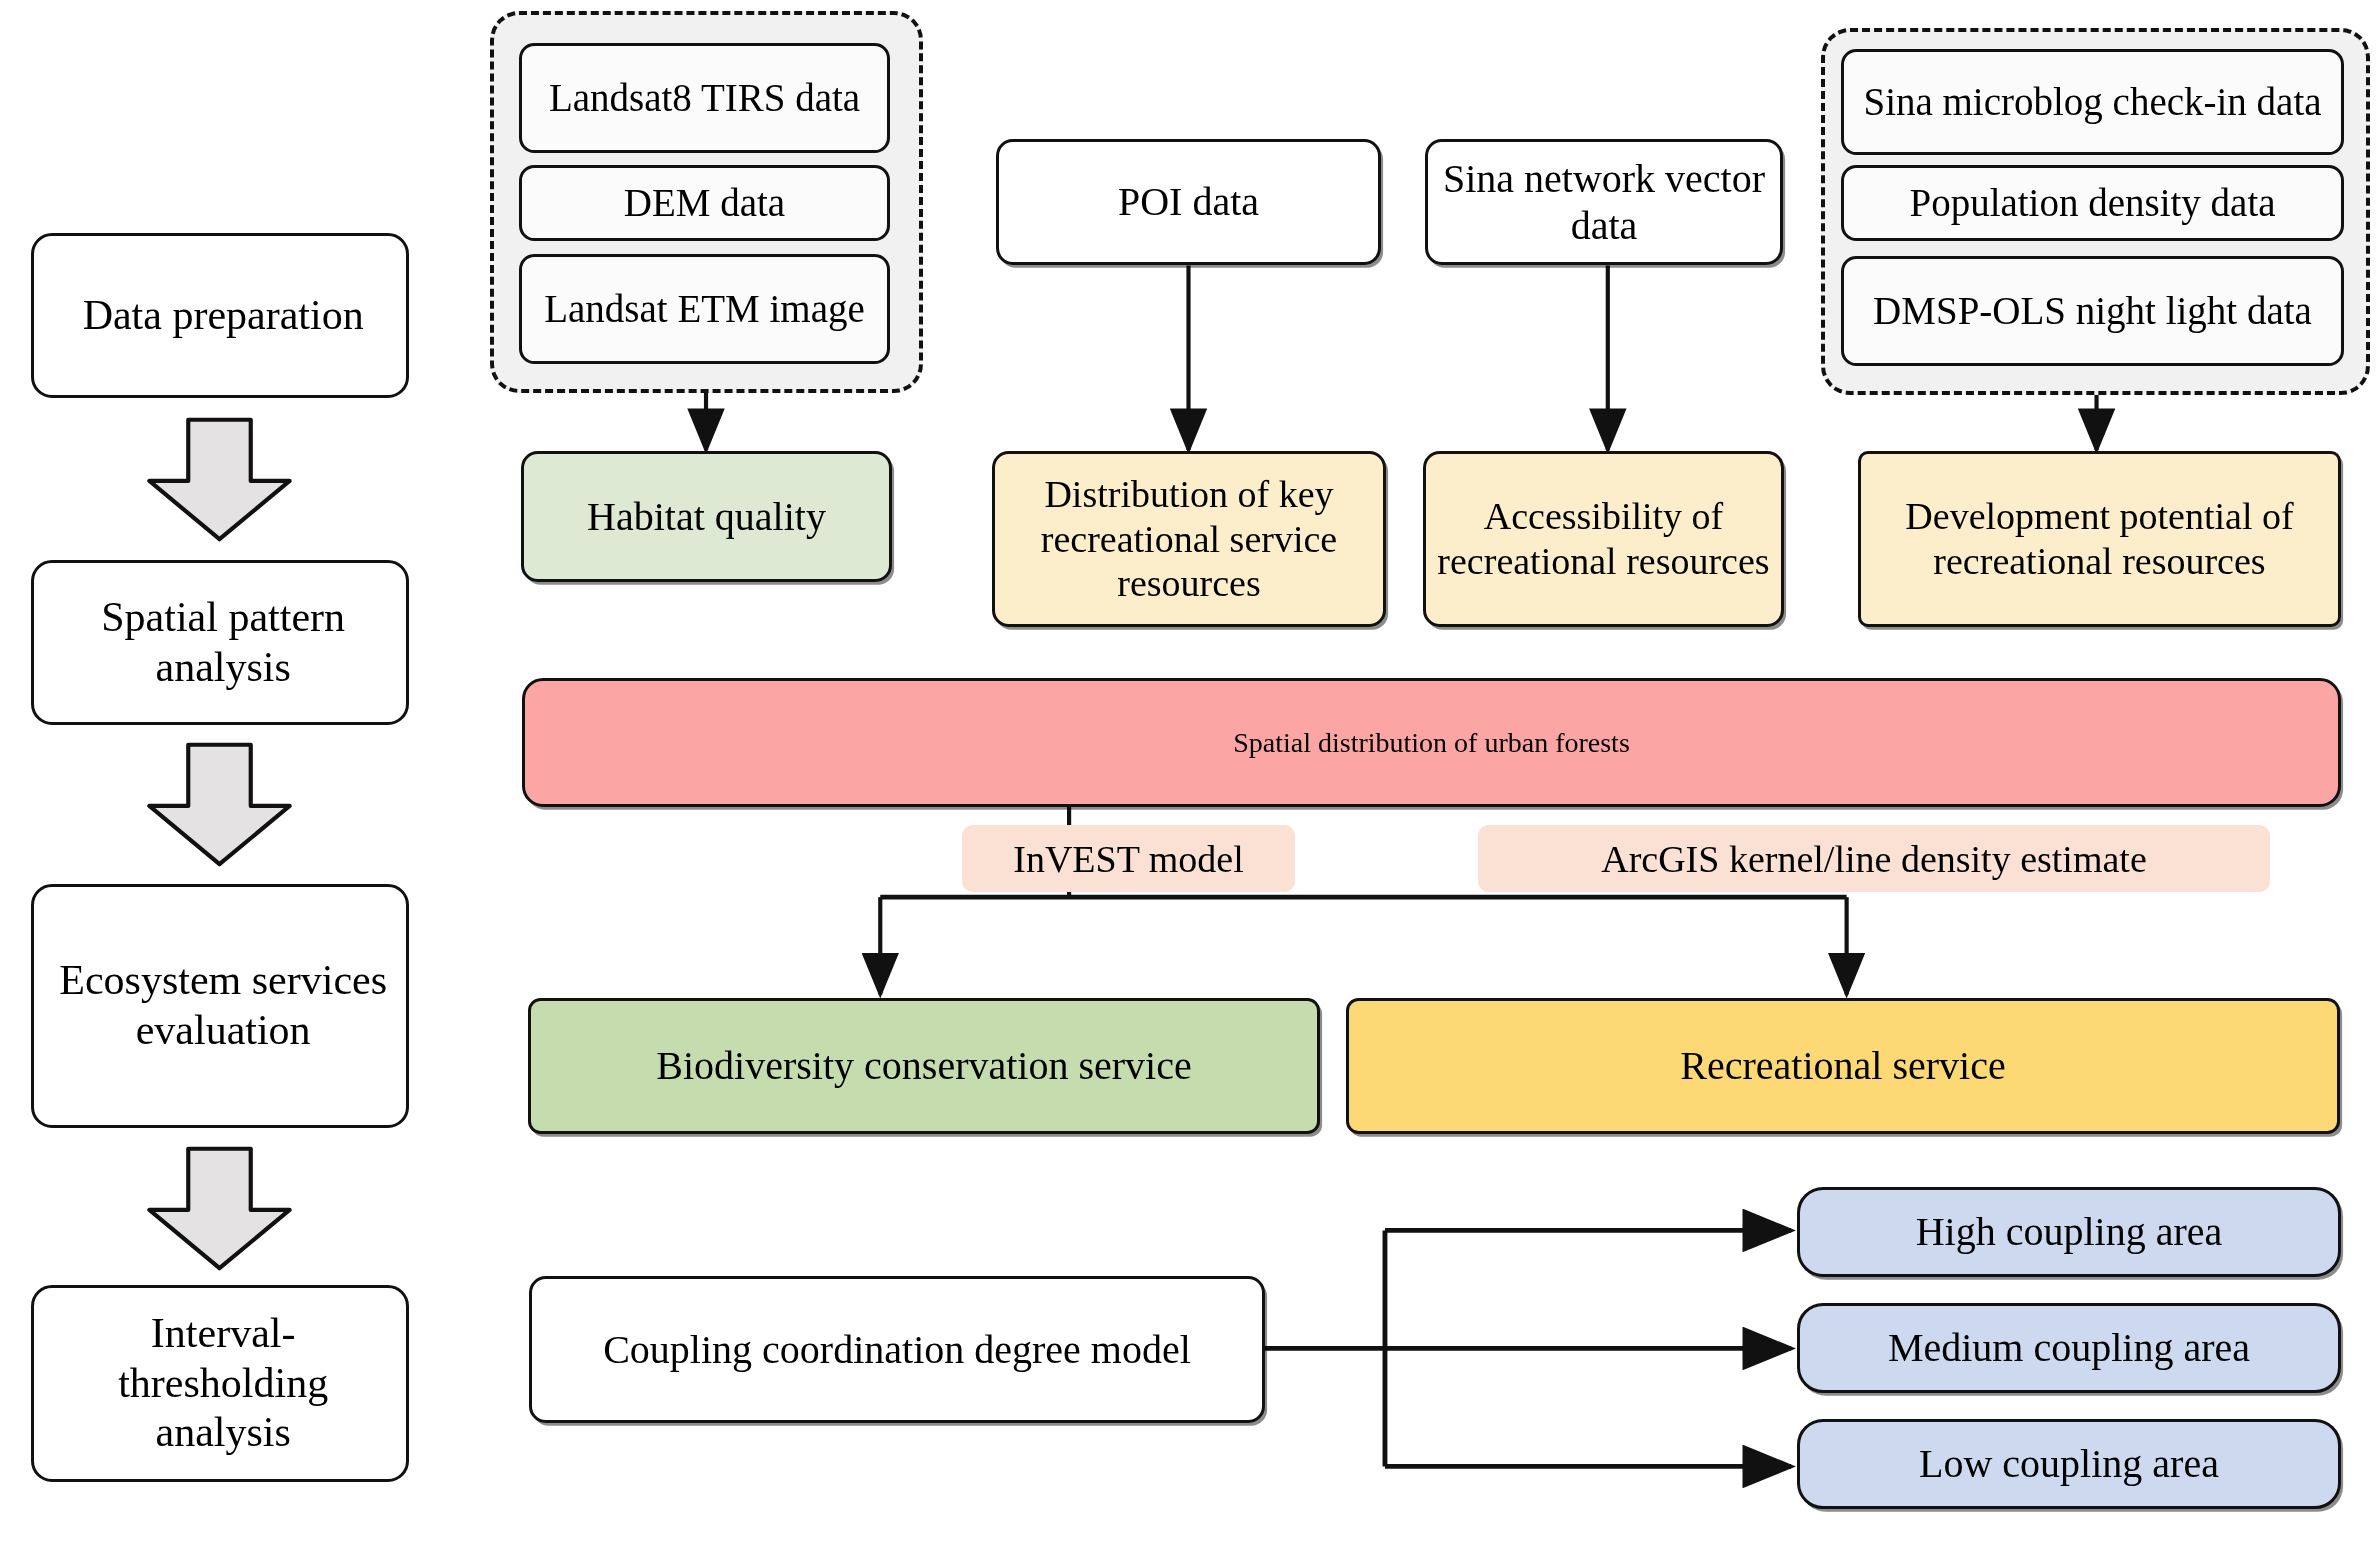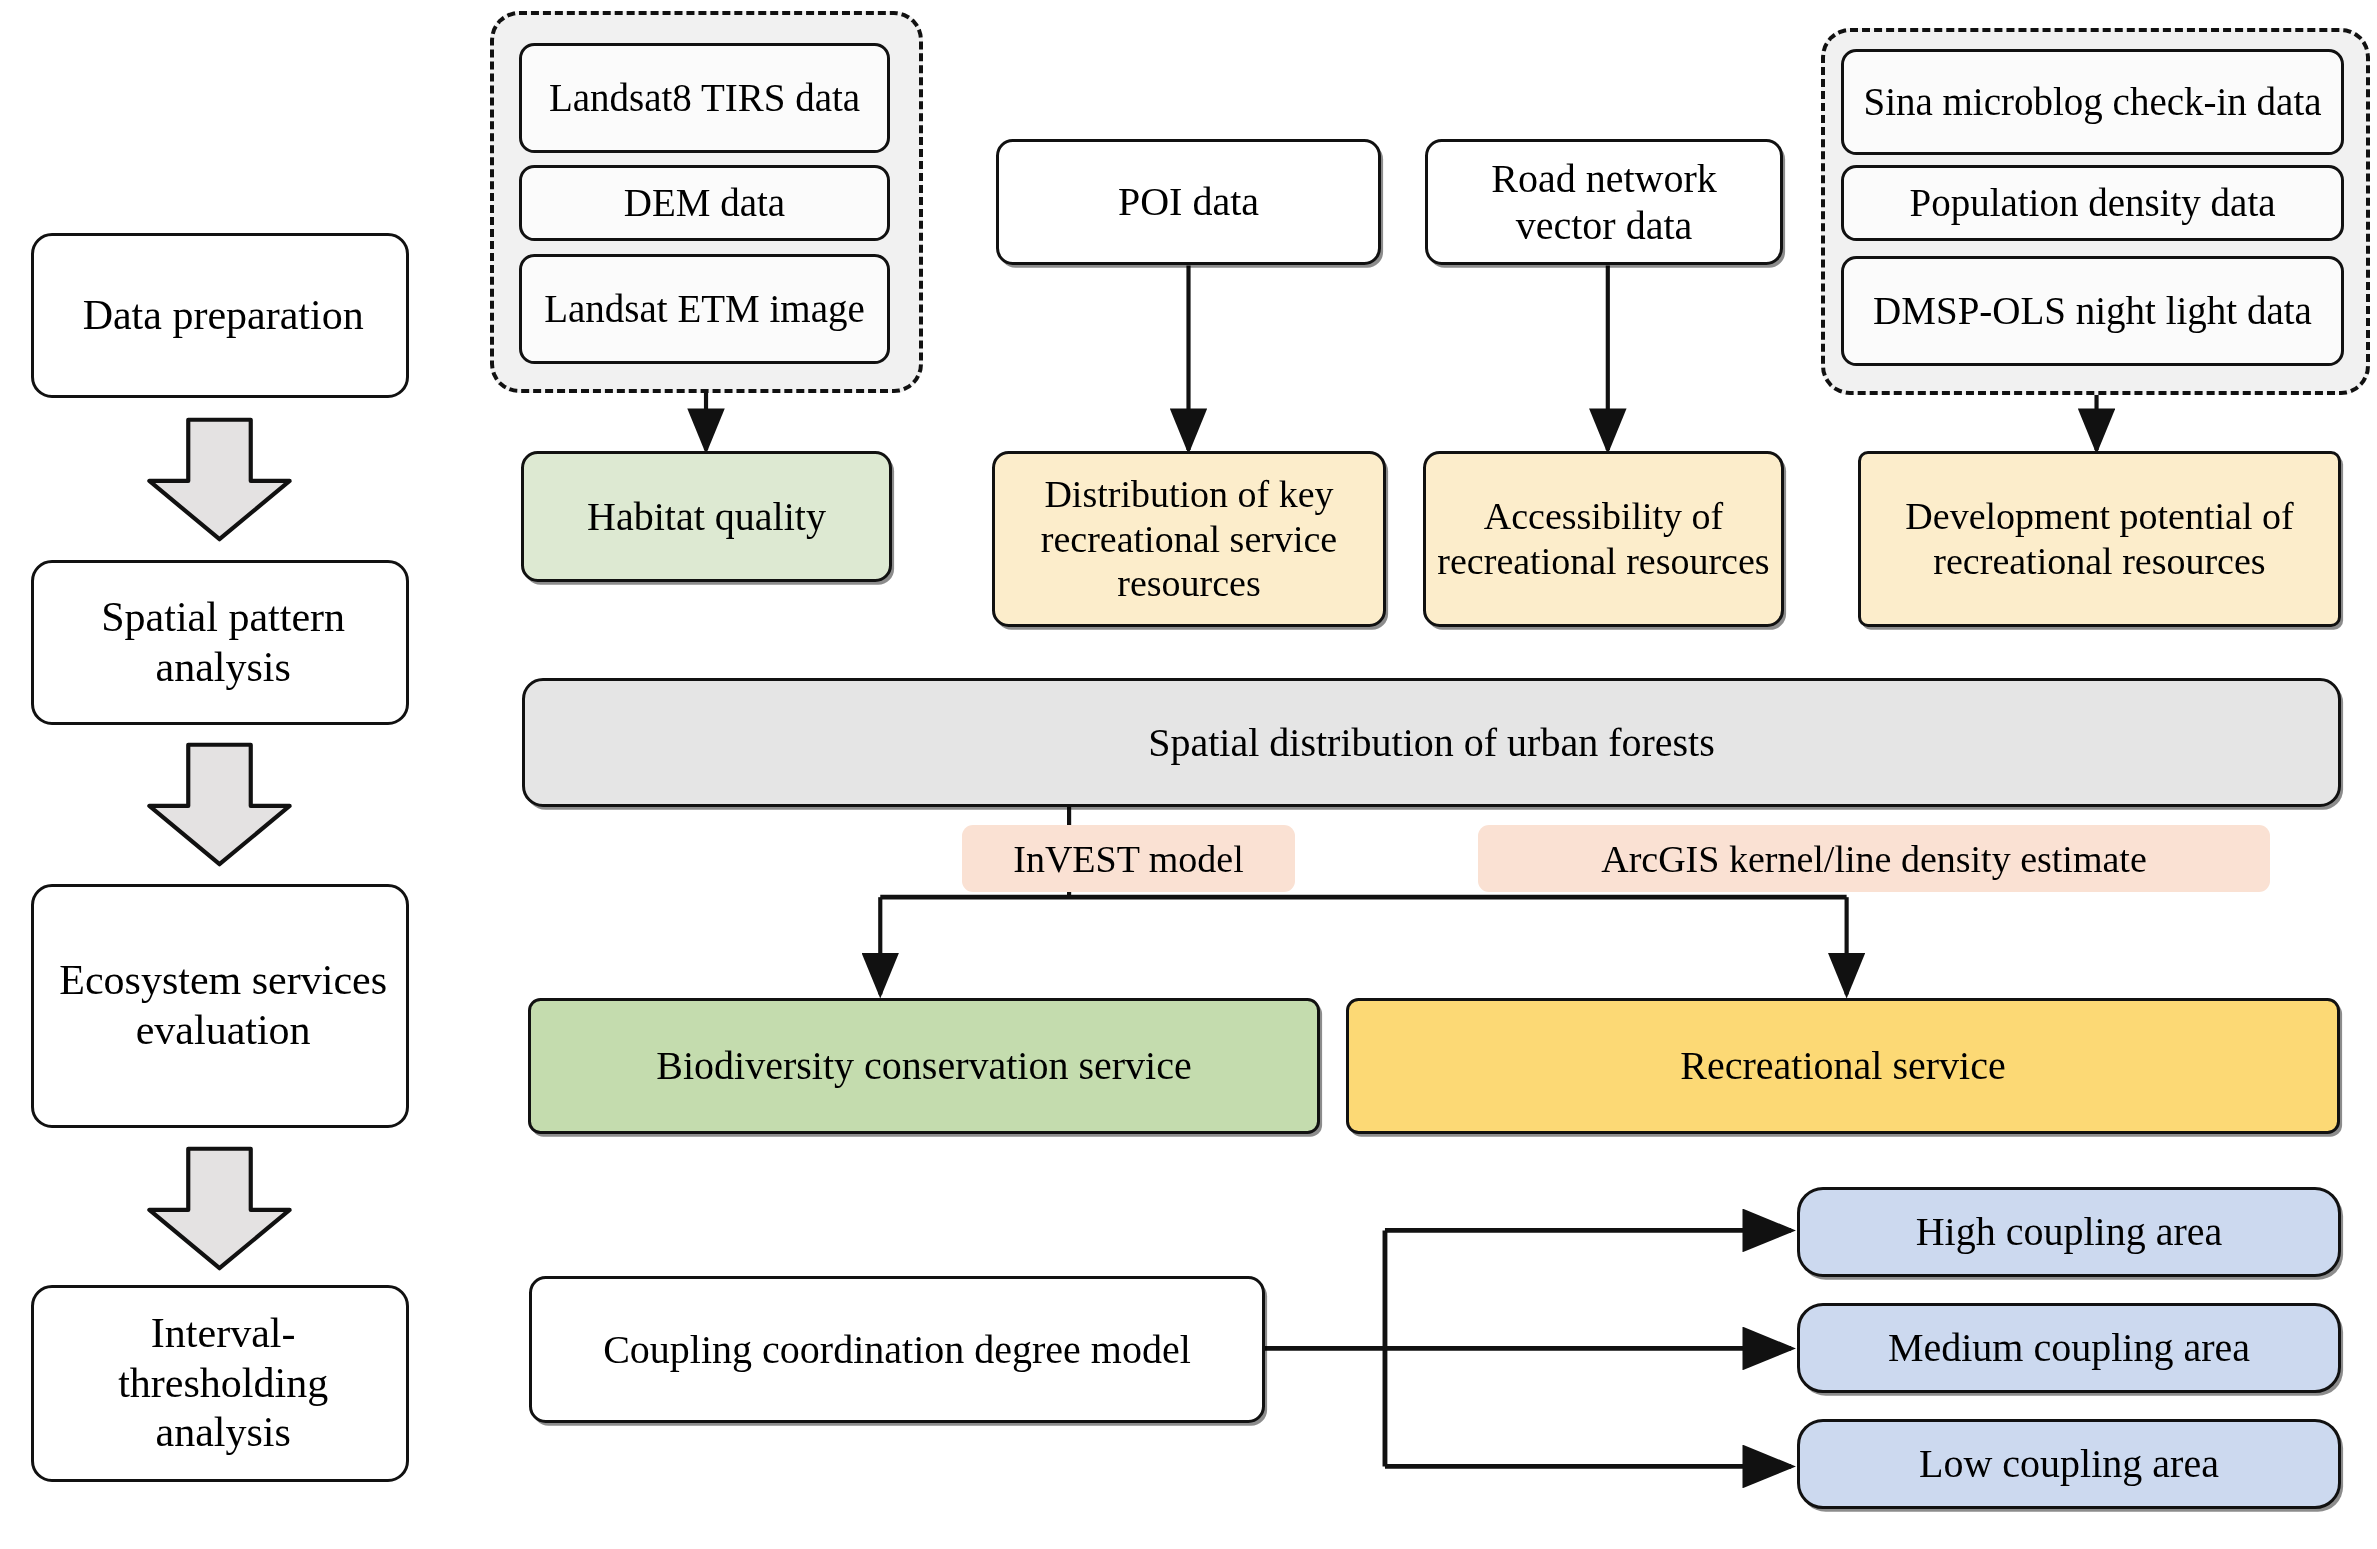--- a/index.html
+++ b/index.html
@@ -72,21 +72,21 @@
   
   .data-box {
     font-size: 40px;
     border-radius: 16.7px;
     box-shadow: 2.8px 3.5px 0 -0.7px rgba(0,0,0,0.45);
   }
 
   
   .green-box  { background: #dde9d2; font-size: 40px; }
   .yellow-box { background: #fcedcb; font-size: 38px; }
-  .gray-band  { background: #e5e5e5; font-size: 40px; border-radius: 21px; }
+  .gray-band  { background: #fca5a5; font-size: 28px; border-radius: 21px; }
   .service-green  { background: #c4dcae; font-size: 40px; border-radius: 12.5px; }
   .service-yellow { background: #fcd975; font-size: 40px; border-radius: 12.5px; }
   .blue-box { background: #ccd9ef; font-size: 40px; border-radius: 26px; }
 
   
   .chip {
     position: absolute;
     box-sizing: border-box;
     background: #fae1d3;
     color: #000000;
@@ -178,21 +178,21 @@
   </div>
   <div class="node src-box" style="left:519px; top:254px; width:371px; height:110px;">
     <span class="txt">Landsat ETM image</span>
   </div>
 
   <div class="node data-box" style="left:996px; top:139px; width:385px; height:126px;">
     <span class="txt">POI data</span>
   </div>
 
   <div class="node data-box" style="left:1425px; top:139px; width:358px; height:126px;">
-    <span class="txt">Road network vector data</span>
+    <span class="txt">Sina network vector data</span>
   </div>
 
   <div class="group-dashed" style="left:1821px; top:28px; width:549px; height:367px;"></div>
 
   <div class="node src-box" style="left:1841px; top:49px; width:503px; height:106px;">
     <span class="txt">Sina microblog check-in data</span>
   </div>
   <div class="node src-box" style="left:1841px; top:165px; width:503px; height:76px;">
     <span class="txt">Population density data</span>
   </div>

